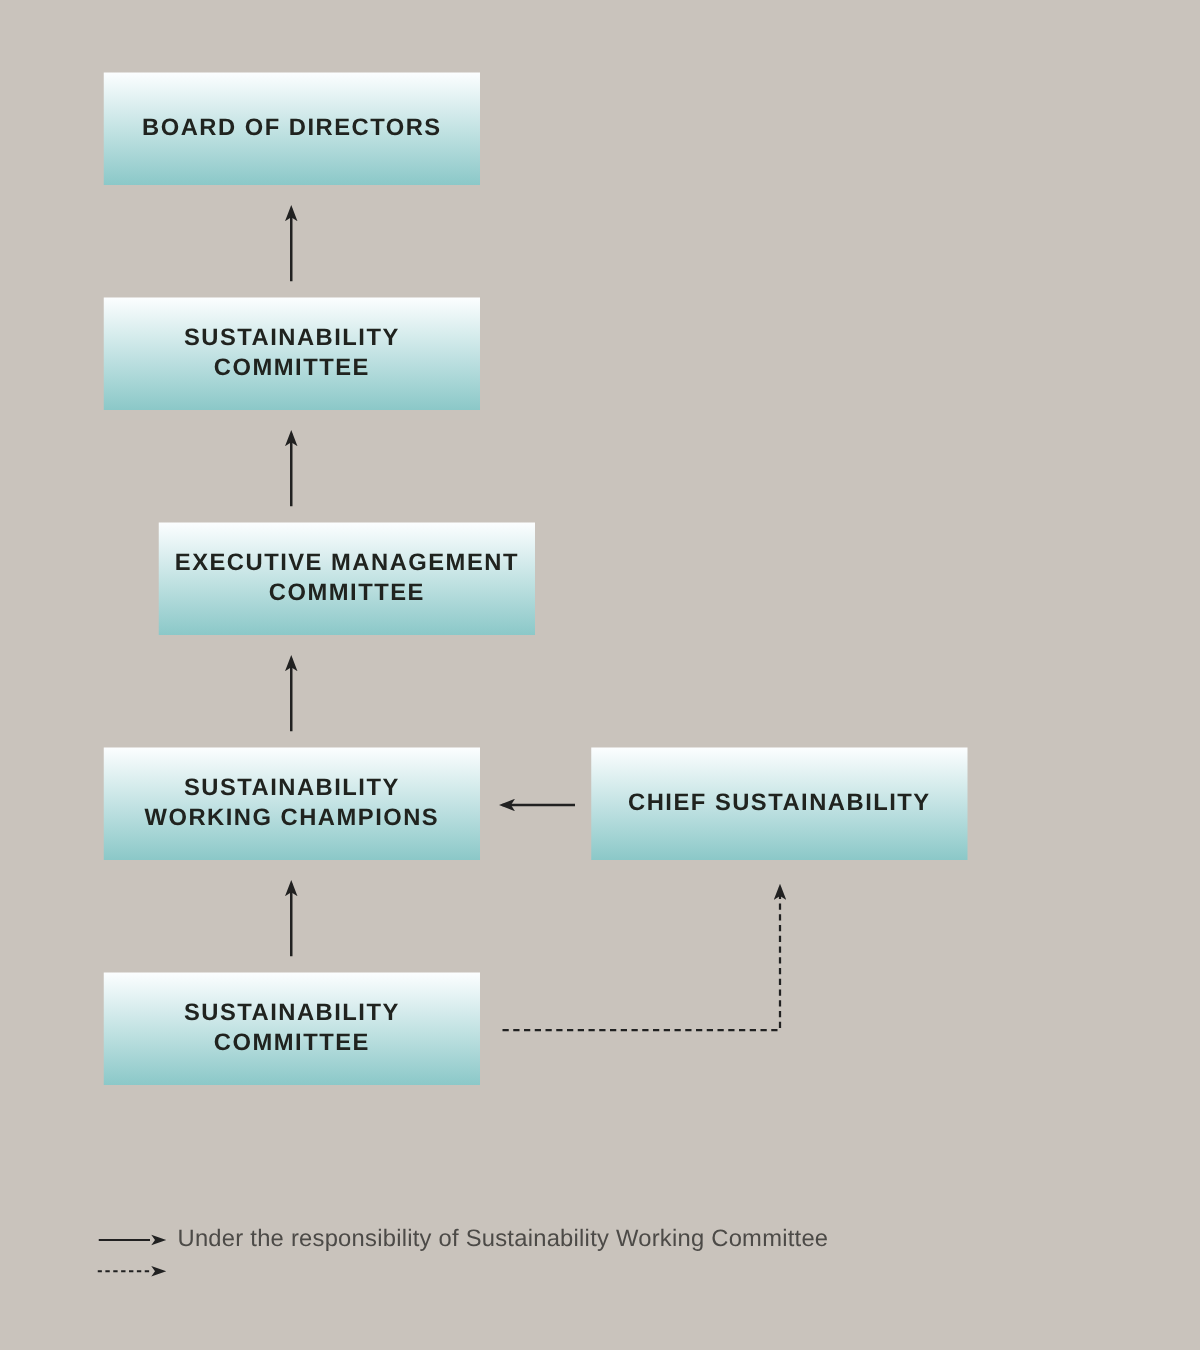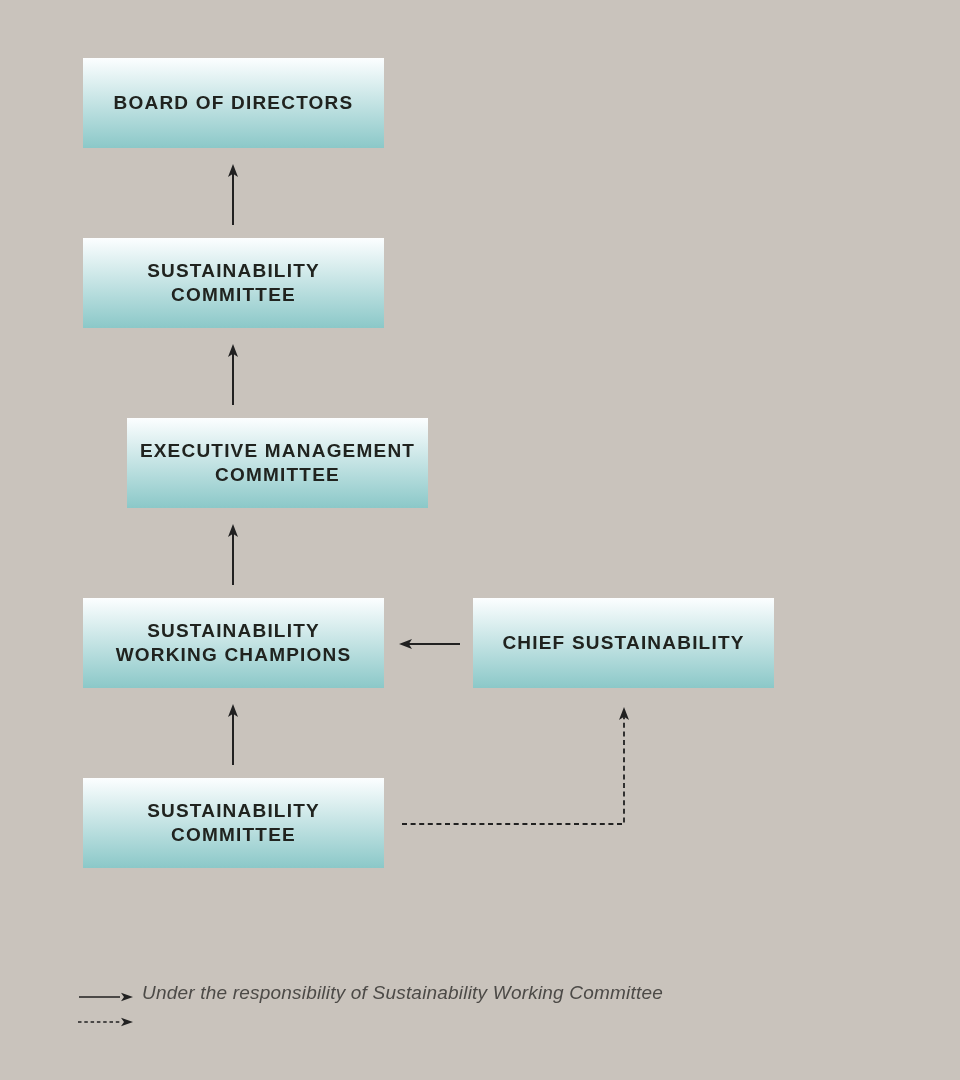--- a/index.html
+++ b/index.html
@@ -48,23 +48,22 @@
     color: var(--box-text);
     white-space: nowrap;
   }
   .legend {
     position: absolute;
     left: 78px;
     top: 979px;
   }
   .legend-row {
     display: flex;
-    align-items: flex-end;
+    align-items: center;
     height: 25px;
-    font-style: italic;
   }
   .legend-icon {
     flex: 0 0 auto;
     margin-right: 8px;
     display: block;
   }
   .legend-label {
     font-size: 19px;
     letter-spacing: 0.2px;
     color: var(--legend-text);

